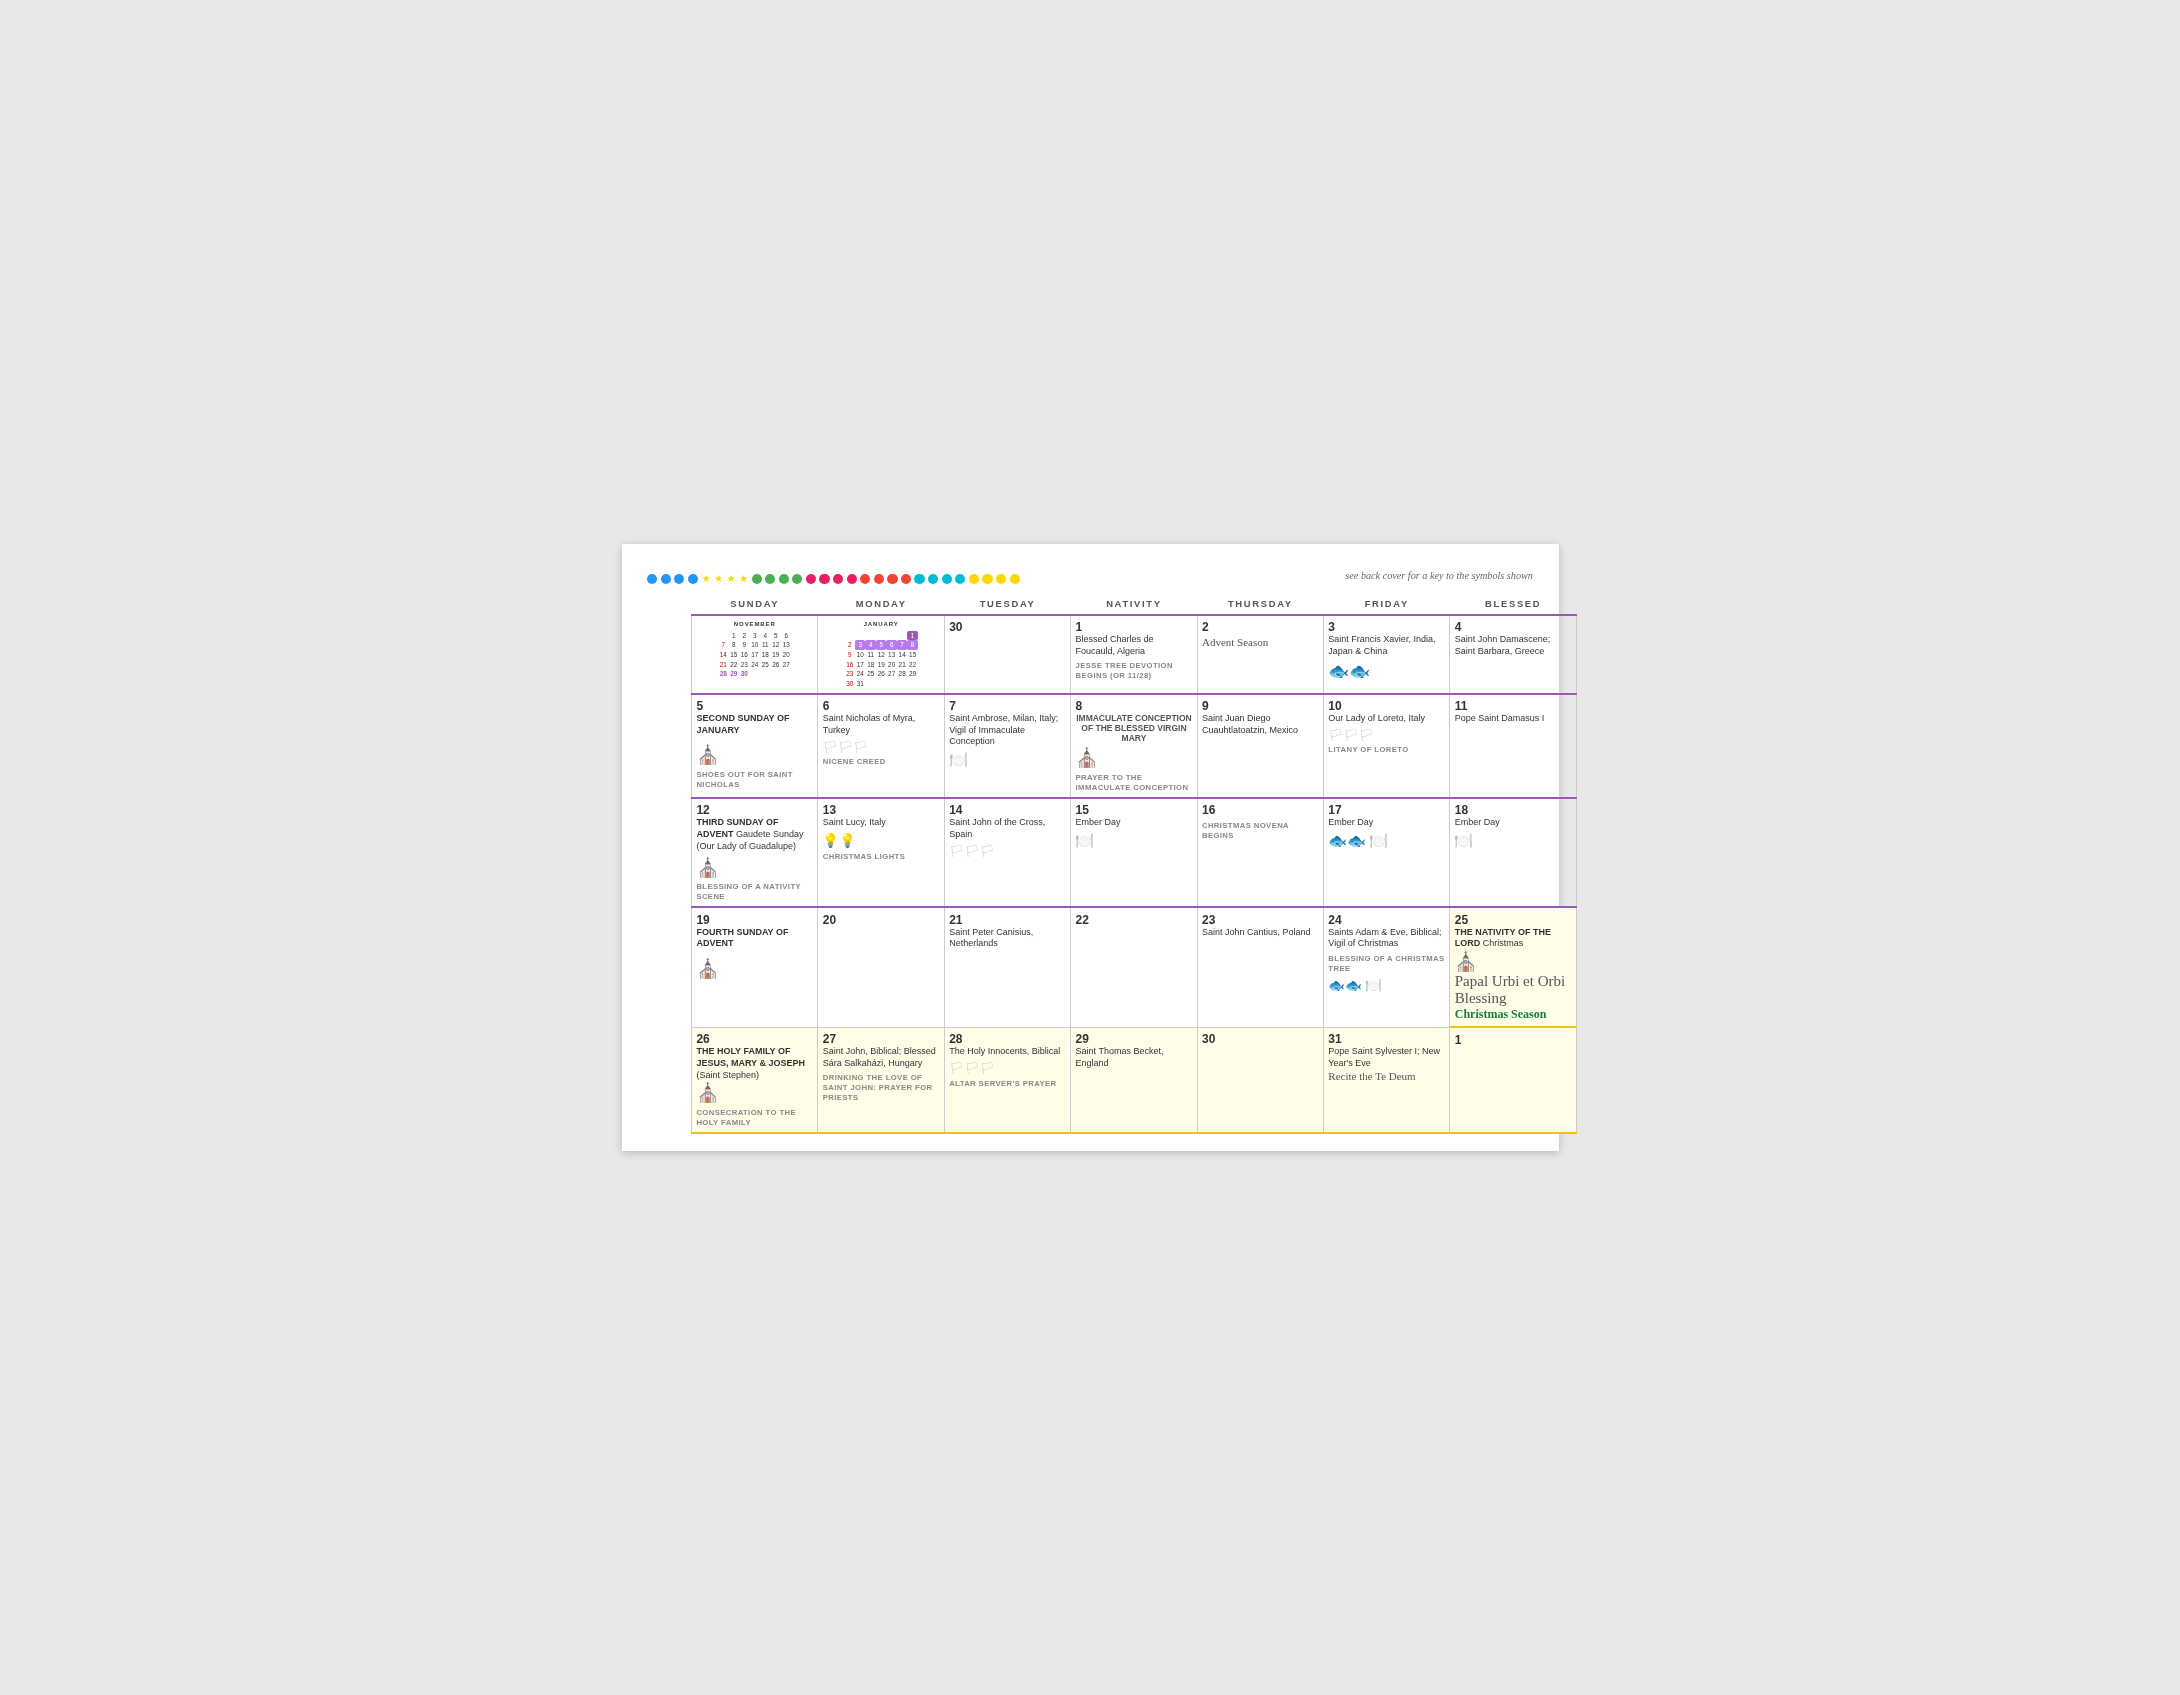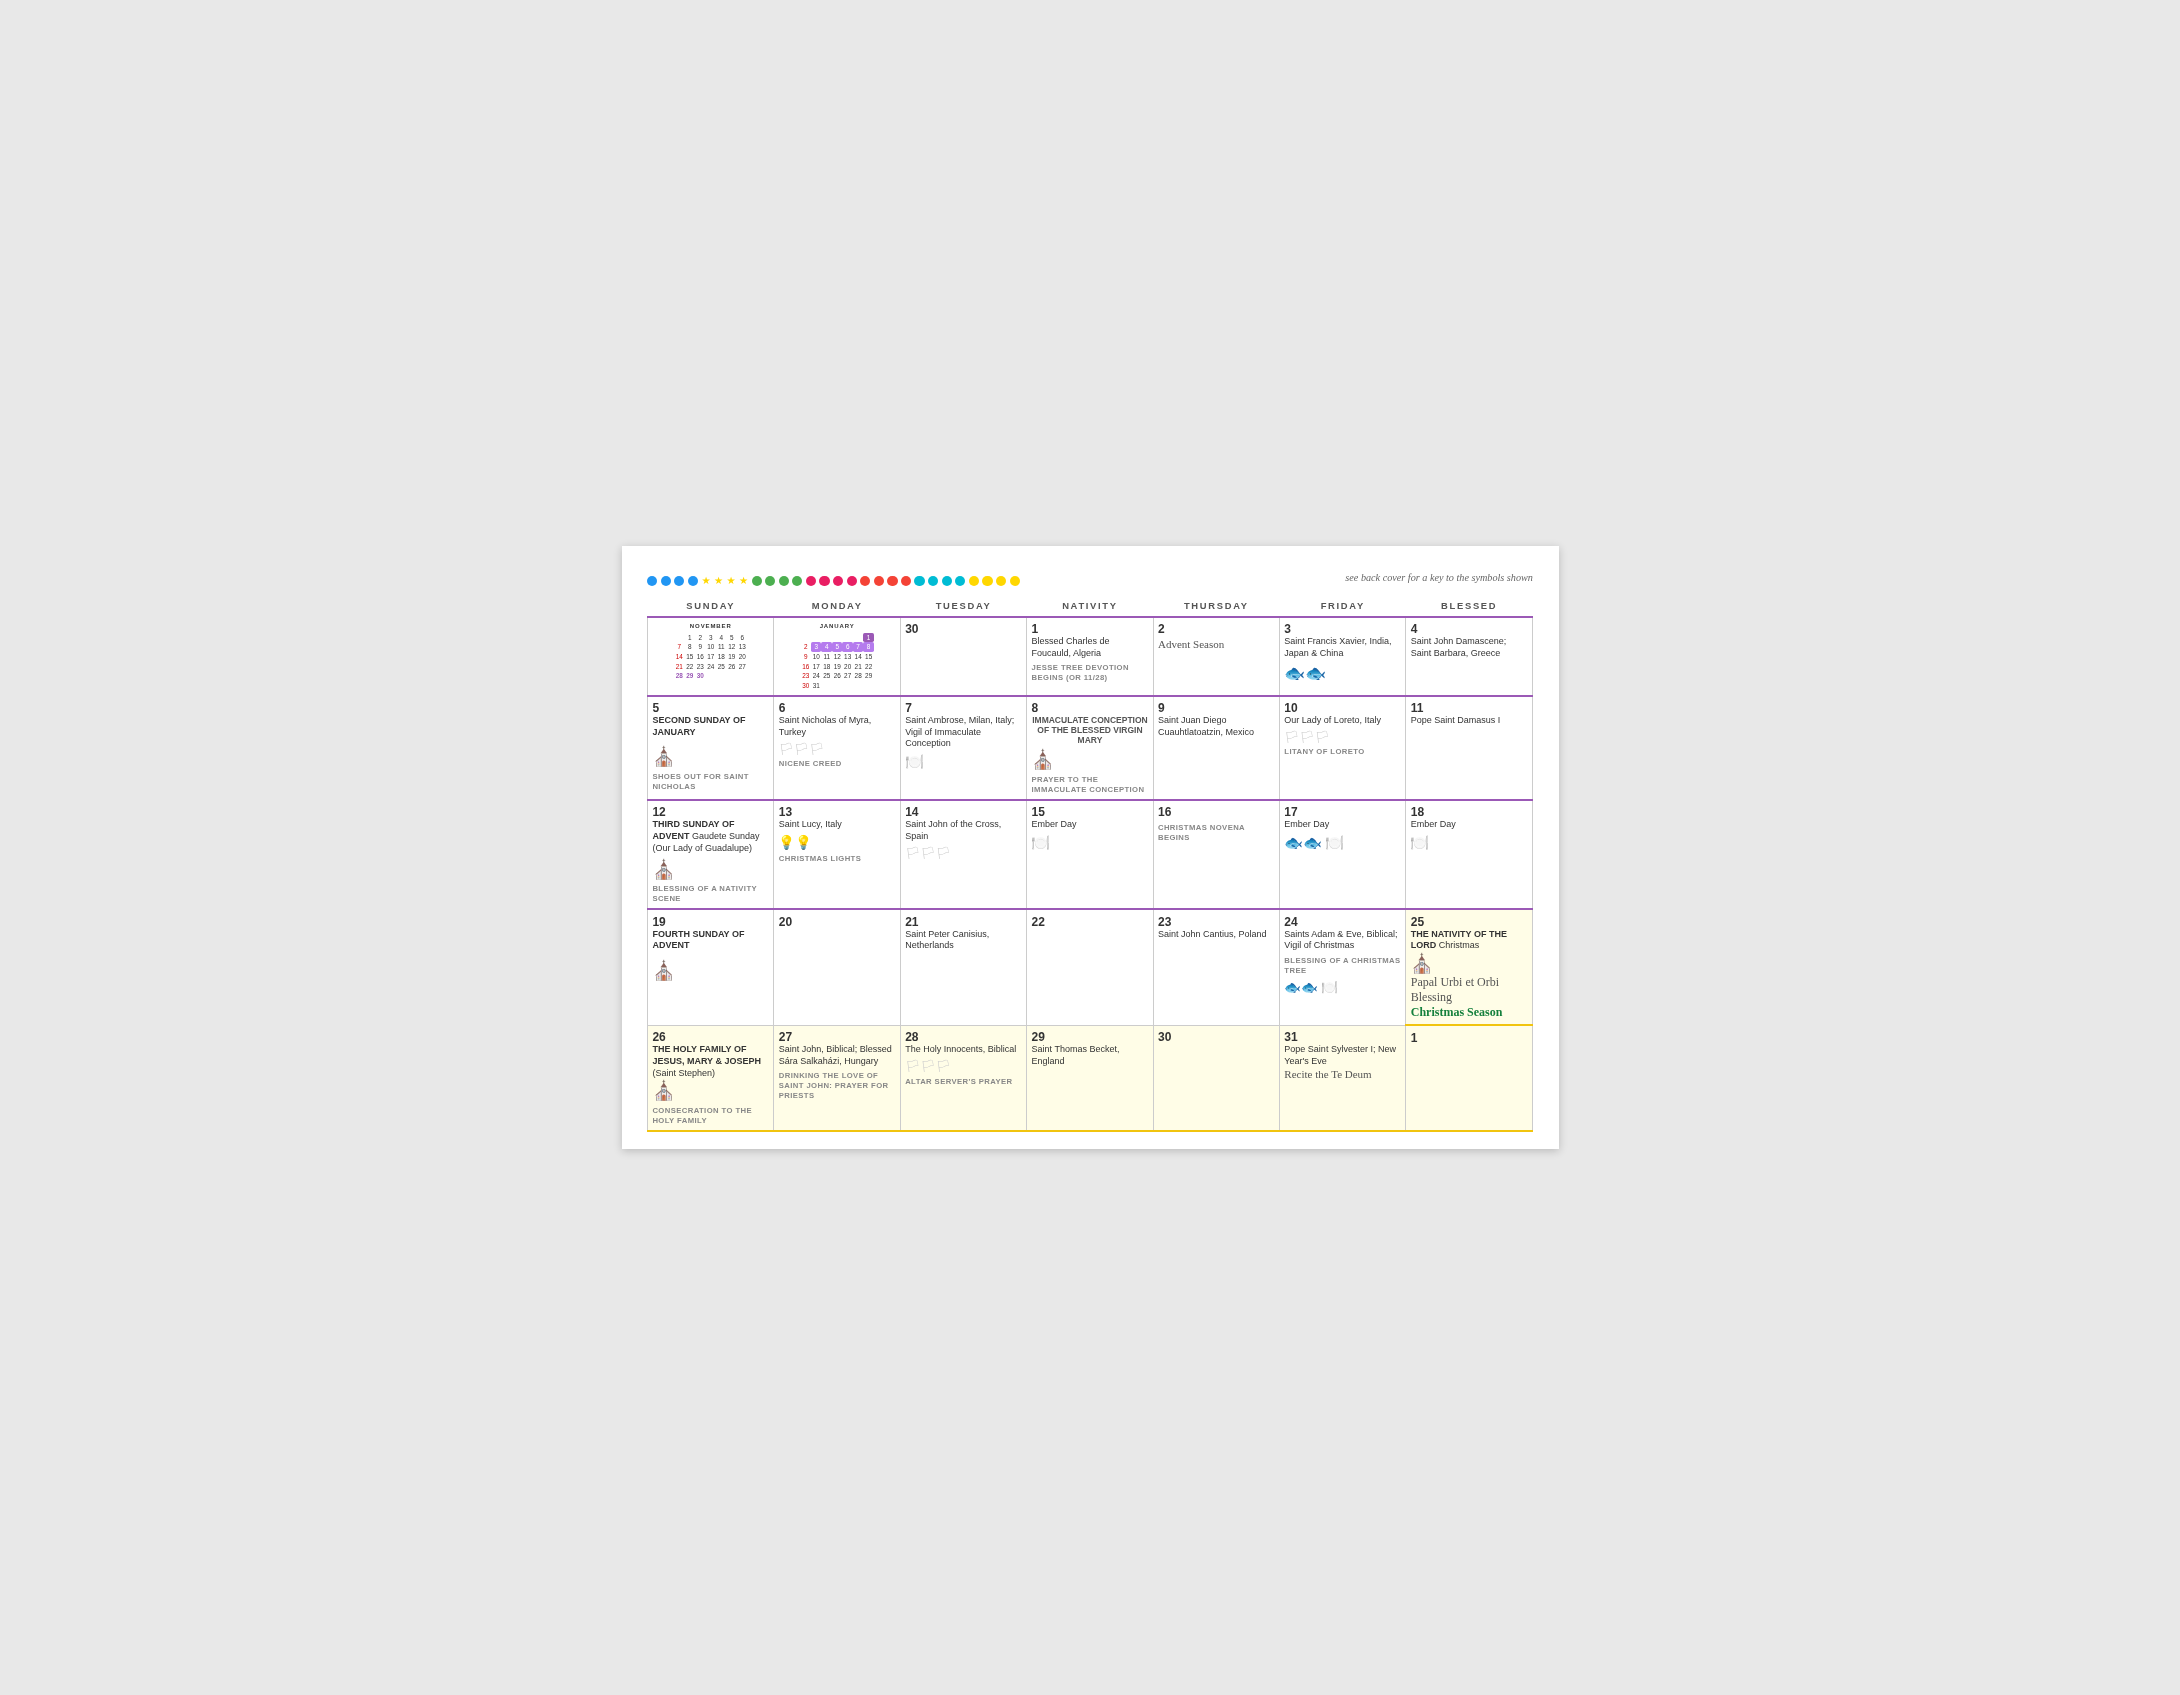--- a/index.html
+++ b/index.html
@@ -49,20 +49,21 @@
       text-align: right;
       font-size: 10.2px;
       color: #666;
       font-style: italic;
       margin-bottom: 8.5px;
       font-family: 'Brush Script MT', cursive;
     }
     .calendar {
       width: 100%;
       border-collapse: collapse;
+      margin-left: 44px;
     }
     .day-header {
       text-align: center;
       font-size: 9.4px;
       font-weight: bold;
       letter-spacing: 1.7px;
       color: #555;
       padding: 5.1px 1.7px;
       border-bottom: 0.9px solid #ccc;
     }
@@ -492,21 +493,21 @@
           <div class="icons-row">
             <span style="font-size:13.6px;color:#2196F3">🐟🐟</span>
             <span style="font-size:13.6px;color:#888">🍽️</span>
           </div>
         </td>
 
         <td class="cal-cell" style="border-top:2.6px solid #9b59b6; border-bottom:2.6px solid #f1c40f; background:#fffde7;">
           <span class="cell-number">25</span>
           <div class="cell-saint"><strong>THE NATIVITY OF THE LORD</strong> Christmas</div>
           <span style="font-size:19px;color:#f1c40f">⛪</span>
-          <div style="font-family:'Brush Script MT',cursive;font-size:12px;color:#555">Papal Urbi et Orbi Blessing</div>
+          <div style="font-family:'Brush Script MT',cursive;font-size:15px;color:#555">Papal Urbi et Orbi Blessing</div>
           <div style="font-family:'Brush Script MT',cursive;font-size:12px;color:#15803d;font-weight:bold">Christmas Season</div>
         </td>
       </tr>
 
       <tr>
 
         <td class="cal-cell" style="border-bottom:2.6px solid #f1c40f; background:#fffde7;">
           <span class="cell-number">26</span>
           <div class="cell-saint"><strong>THE HOLY FAMILY OF JESUS, MARY &amp; JOSEPH</strong> (Saint Stephen)</div>
           <span style="font-size:19px;color:#f1c40f">⛪</span>

